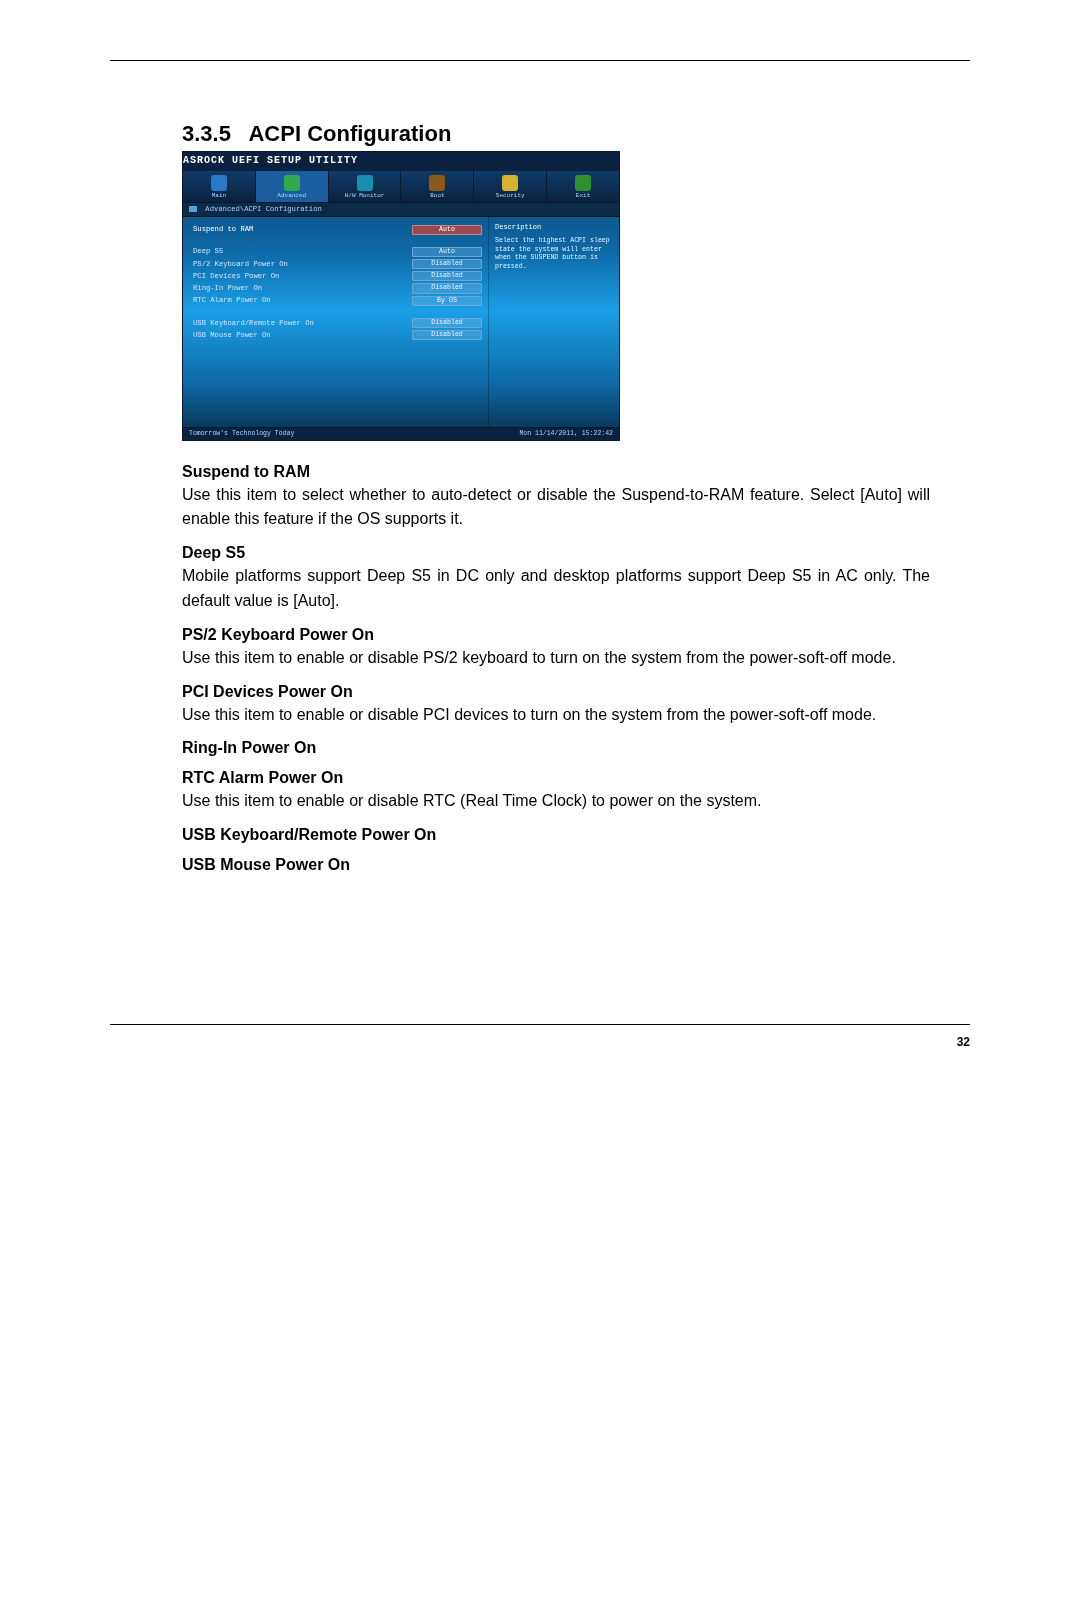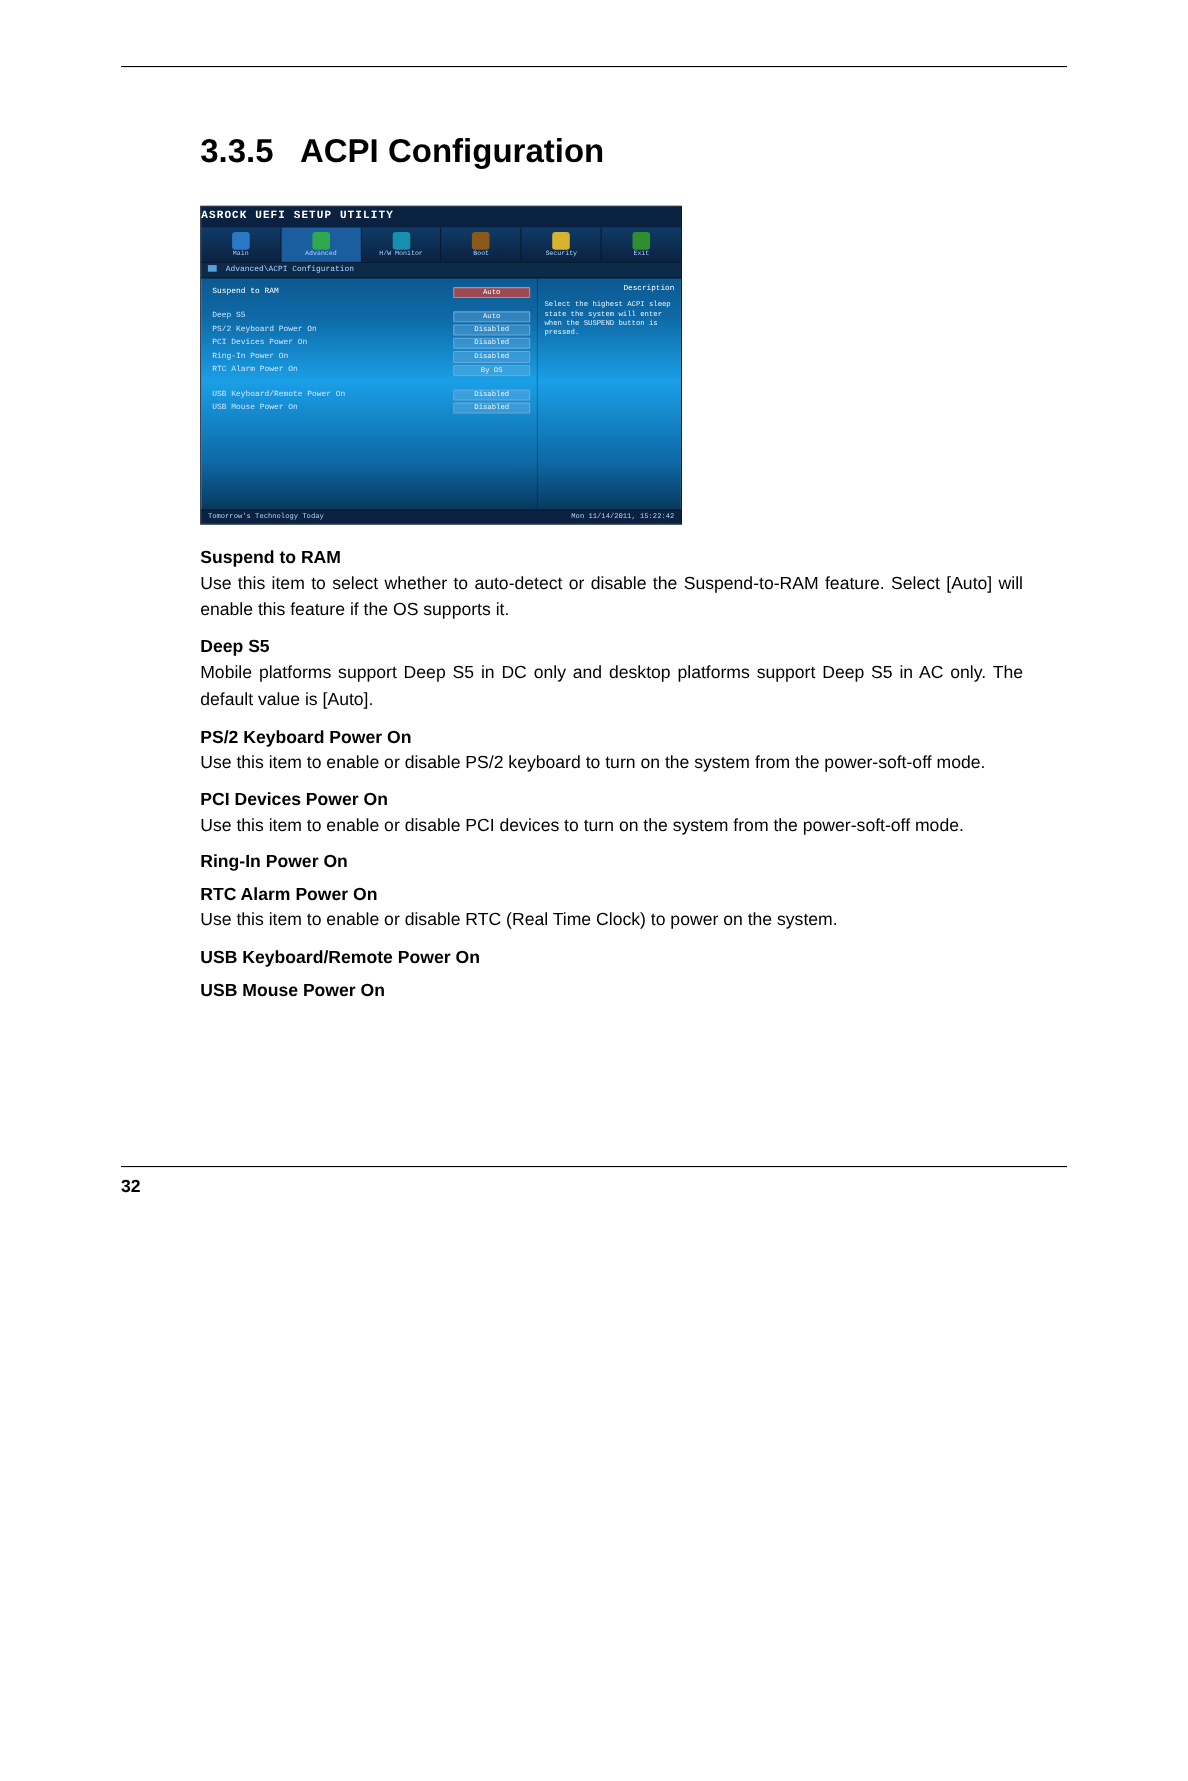--- a/index.html
+++ b/index.html
@@ -1,19 +1,19 @@
 <!DOCTYPE html>
 <html><head>
 <meta charset="utf-8">
 <style>
   html,body{margin:0;padding:0;background:#fff;font-family:Arial,Helvetica,sans-serif;color:#000}
   .page{width:1080px;margin:0 auto;box-sizing:border-box;padding:60px 110px 40px 110px}
   .top-rule{border-top:1px solid #000;margin-bottom:60px}
   .content{padding-left:72px;padding-right:40px}
-  .section-heading{font-size:30px;font-weight:700;margin-bottom:32px}
+  .section-heading{font-size:22px;font-weight:700;margin-bottom:4px}
   
   .bios{width:436px;border:1px solid #0a1a2e;margin-bottom:22px;
         background:linear-gradient(180deg,#0b3a66 0%,#0e6aa7 35%,#1a9fe6 55%,#0e6aa7 80%,#072b49 100%);
         color:#cfe6ff;font-family:"Lucida Console","Courier New",monospace;font-size:7.2px;line-height:1.25}
   .bios-title{background:#0a2140;color:#fff;font-weight:700;font-size:10px;letter-spacing:1px;padding:3px 0}
   .bios-tabs{display:flex;background:linear-gradient(#103b66,#0a2140)}
   .bios-tab{flex:1;text-align:center;padding:2px 0;border-right:1px solid #0a1a2e}
   .bios-tab:last-child{border-right:none}
   .bios-tab .ticon{width:16px;height:16px;margin:2px auto 0;display:block;border-radius:3px}
   .bios-tab .tlbl{font-size:6px;color:#a8d4ff}
@@ -22,37 +22,37 @@
   .ic-hw{background:#178fae}
   .ic-boot{background:#8b5a1a}
   .ic-sec{background:#d8b32e}
   .ic-exit{background:#2f8f2f}
   .bios-tab.active{background:#1a5ea0}
   .bios-crumb{background:#0b2b49;color:#a8d4ff;padding:2px 6px;border-top:1px solid #06182c;border-bottom:1px solid #06182c}
   .bios-crumb .arrow{display:inline-block;width:8px;height:6px;background:#5aa0d8;margin-right:4px;vertical-align:middle}
   .bios-body{display:flex;min-height:210px}
   .bios-left{flex:1;padding:6px 6px 6px 10px}
   .bios-right{width:118px;padding:6px 6px;border-left:1px solid rgba(0,0,0,.25)}
-  .desc-title{color:#fff;text-align:right;font-size:7px;margin-bottom:6px}
+  .desc-title{color:#fff;text-align:left;font-size:7px;margin-bottom:6px}
   .desc-text{color:#e7f2ff;font-size:6.6px;line-height:1.3}
   .opt-row{display:flex;justify-content:space-between;align-items:center;margin:2px 0}
   .opt-row.selected .opt-label{color:#fff}
   .opt-label{color:#cfe6ff}
   .opt-val{min-width:60px;text-align:center;border:1px solid #6aa8d8;background:rgba(120,180,230,.35);
            color:#eaf5ff;padding:0 4px;border-radius:1px;font-size:6.6px}
   .opt-row.selected .opt-val{background:#9c4a52;border-color:#c8848a;color:#fff}
   .opt-gap{height:8px}
   .bios-footer{display:flex;justify-content:space-between;align-items:center;
                background:#0a2140;color:#a8d4ff;font-size:6.5px;padding:2px 6px;border-top:1px solid #06182c}
   
   .entry{margin-bottom:12px}
   .entry-title{font-weight:700;font-size:16px;margin-bottom:2px}
   .entry-body{font-size:16px;line-height:1.55;text-align:justify}
   .bottom-rule{border-top:1px solid #000;margin-top:150px}
-  .page-num{text-align:left;font-weight:700;font-size:16px;margin-top:10px}
+  .page-num{text-align:right;font-weight:700;font-size:12px;margin-top:10px}
 </style>
 </head>
 <body>
 
 <div class="page">
   <div class="top-rule"></div>
 
   <div class="content">
 
     <div class="section-heading">

